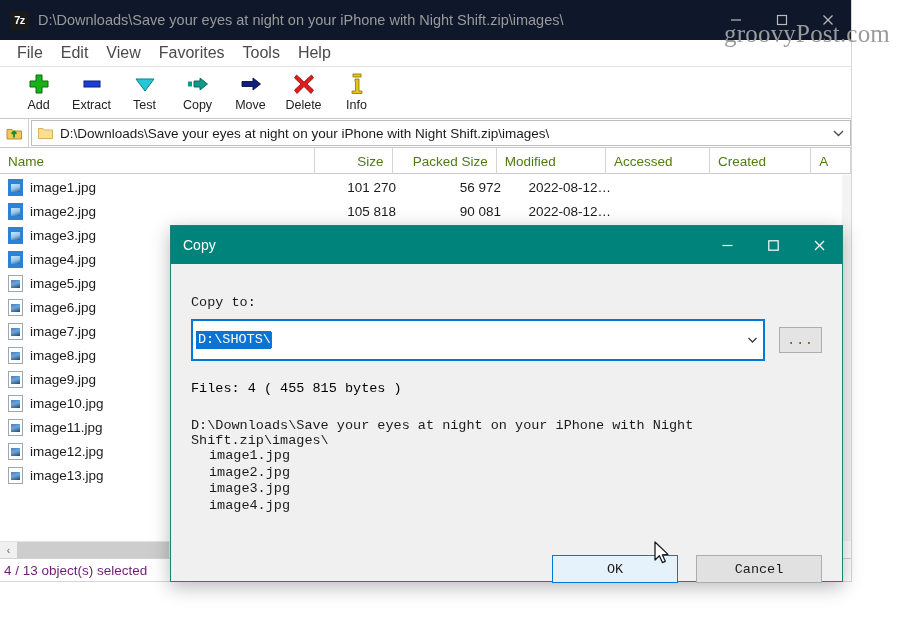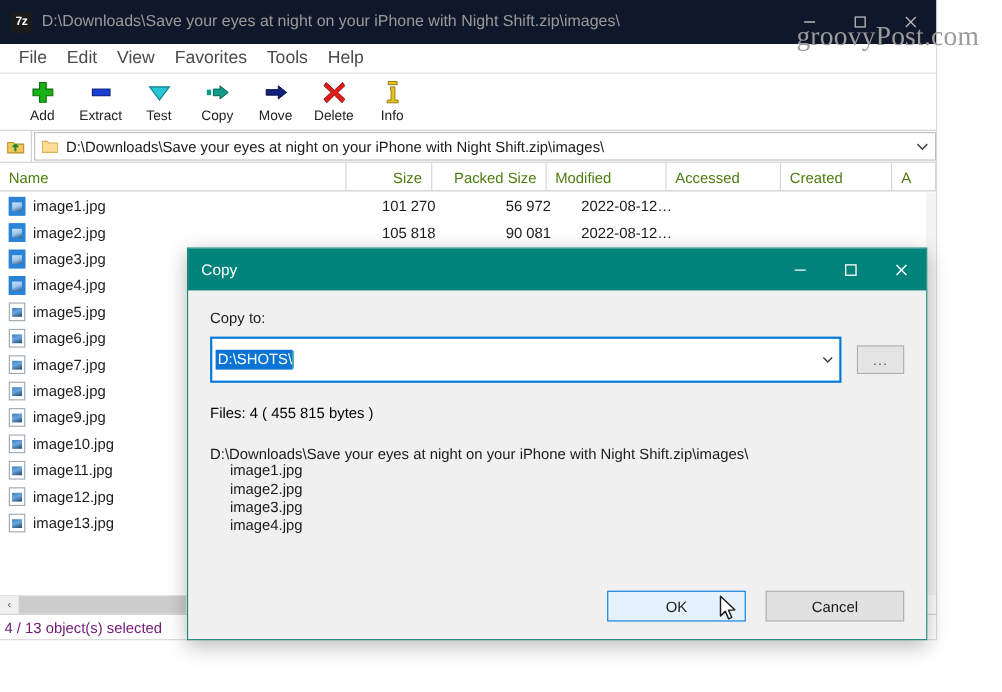--- a/index.html
+++ b/index.html
@@ -179,21 +179,21 @@
   #dlg-title-bar {
     height: 38px; background: #00837a; display: flex; align-items: center;
     position: relative;
   }
   #dlg-title { color: #ffffff; font-size: 14px; padding-left: 12px; }
   #dlg-controls { position: absolute; right: 0; top: 0; height: 38px; display: flex; }
   .dlg-win-btn {
     width: 46px; height: 38px; display: flex; align-items: center; justify-content: center;
     color: #ffffff;
   }
-  #dlg-body { padding: 18px 20px 0 20px; position: relative; height: 319px; }
+  #dlg-body { padding: 31px 20px 0 20px; position: relative; height: 319px; font-family: Liberation Mono, monospace; }
   #copy-to-label { font-size: 13.5px; color: #1b1b1b; }
   #combo-row { display: flex; align-items: center; margin-top: 9px; }
   #path-combo {
     width: 589px; height: 42px; background: #ffffff;
     border: 2px solid #0078d7; display: flex; align-items: center;
     position: relative; padding-left: 3px;
   }
   #path-value {
     font-size: 13.5px; color: #ffffff; background: #0a74d4;
     padding: 1px 0 1px 2px; line-height: 16px;
@@ -206,21 +206,21 @@
   #browse-btn {
     width: 44px; height: 26px; margin-left: 14px;
     background: #e4e4e4; border: 1px solid #adadad;
     display: flex; align-items: center; justify-content: center;
     font-size: 13px; color: #7a4a10; letter-spacing: 1px;
   }
   #files-summary { font-size: 13.5px; color: #000000; margin-top: 20px; }
   #src-path { font-size: 13.5px; color: #1b1b1b; margin-top: 22px; }
   .src-file { font-size: 13.5px; color: #1b1b1b; padding-left: 18px; line-height: 16.5px; }
   #dlg-buttons {
-    position: absolute; right: 20px; bottom: 18px; display: flex;
+    position: absolute; right: 20px; bottom: 0; display: flex;
   }
   .dlg-btn {
     width: 126px; height: 28px;
     display: flex; align-items: center; justify-content: center;
     font-size: 13.5px; color: #1b1b1b;
   }
   #ok-btn { background: #e5f1fb; border: 1px solid #0078d7; }
   #cancel-btn { background: #e1e1e1; border: 1px solid #adadad; margin-left: 18px; }
   #cursor {
     position: absolute; left: 653px; top: 541px; z-index: 60;

